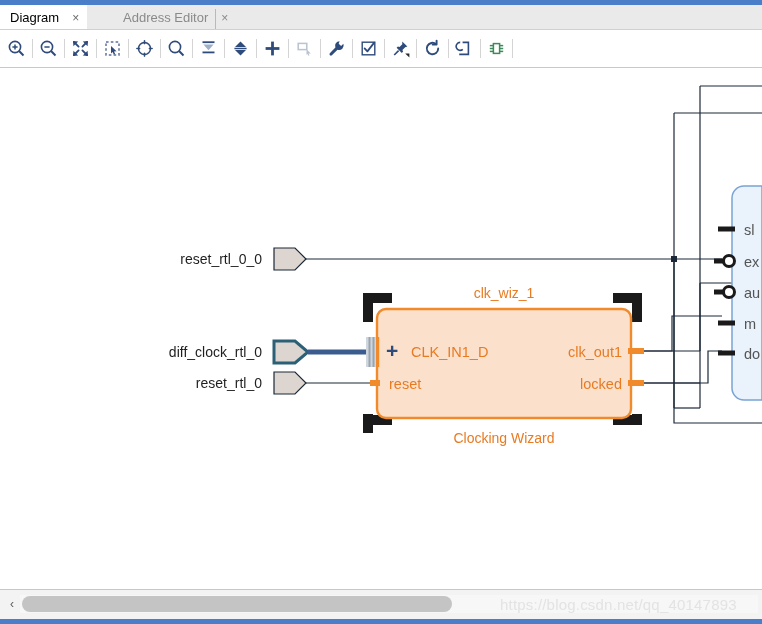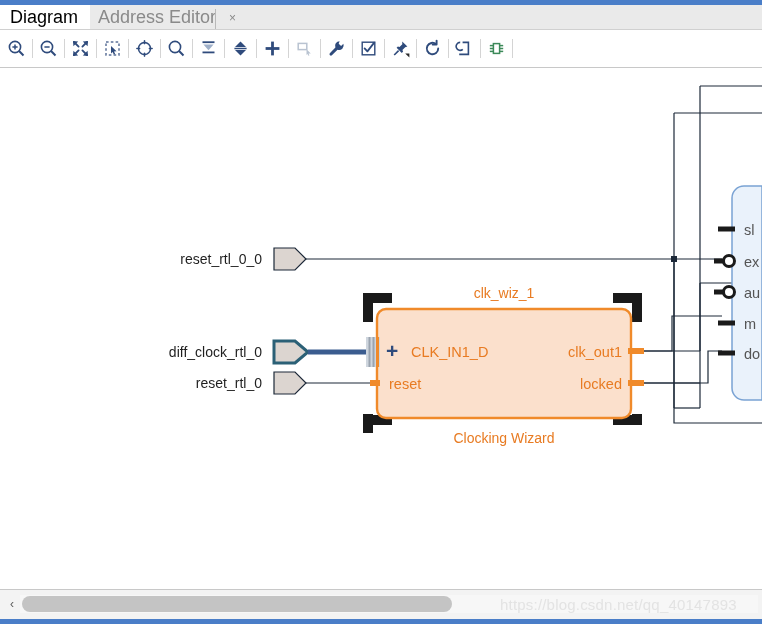--- a/index.html
+++ b/index.html
@@ -10,25 +10,25 @@
     -webkit-font-smoothing:antialiased;
   }
   #app{position:relative;width:762px;height:624px;}
 
   
   .top-strip{position:absolute;left:0;top:0;width:762px;height:5px;background:#4a7ec8;}
 
   
   .tabbar{position:absolute;left:0;top:5px;width:762px;height:25px;background:#eaeaea;}
   .tab{position:absolute;top:0;height:25px;display:flex;align-items:center;box-sizing:border-box;}
-  .tab .tab-label{font-size:18px;white-space:nowrap;}
+  .tab .tab-label{font-size:13px;white-space:nowrap;}
   .tab.active{left:0;background:#ffffff;padding:0 8px 0 10px;}
   .tab.active .tab-label{color:#000000;}
   .tab.inactive{left:90px;background:#eaeaea;padding:0 8px 0 8px;}
-  .tab.inactive .tab-label{color:#8a8a8a;}
+  .tab.inactive .tab-label{color:#8a8a8a;margin-left:25px;}
   .tab-close{font-size:12px;color:#6b6b6b;margin-left:13px;line-height:1;cursor:pointer;}
   .tab.inactive .tab-close{color:#8a8a8a;}
   .tab-div{position:absolute;top:4px;left:215px;width:1px;height:20px;background:#b9b9b9;}
   .tabbar-bottom{position:absolute;left:0;top:29px;width:762px;height:1px;background:#d0d0d0;}
 
   
   .toolbar{position:absolute;left:0;top:30px;width:762px;height:37px;background:#ffffff;
            display:flex;align-items:center;}
   .toolbar-bottom{position:absolute;left:0;top:67px;width:762px;height:1px;background:#c8c8c8;}
   .tb-btn{width:29px;height:29px;display:flex;align-items:center;justify-content:center;

